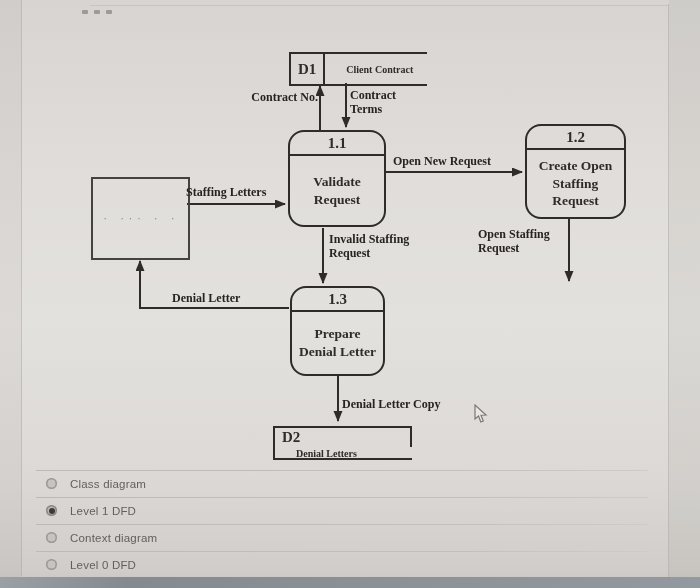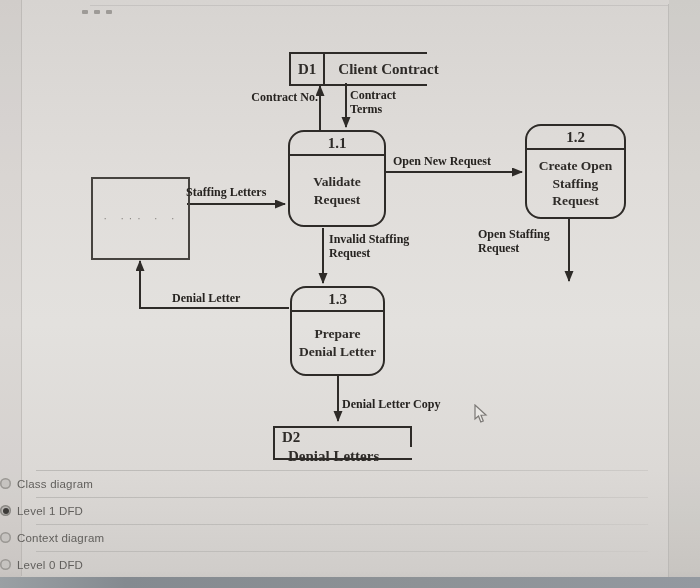--- a/index.html
+++ b/index.html
@@ -34,34 +34,34 @@
     display:flex; flex-direction:column; background:transparent; }
   .process-header { border-bottom:2px solid #2e2b28; text-align:center; font-weight:bold;
     font-size:15px; padding:3px 0 2px; }
   .process-body { flex:1; display:flex; align-items:center; justify-content:center;
     text-align:center; font-size:13.5px; font-weight:bold; white-space:pre-line; line-height:1.3; }
 
   .store { position:absolute; display:flex; align-items:stretch;
     border-top:2px solid #2e2b28; border-bottom:2px solid #2e2b28; border-left:2px solid #2e2b28; }
   .store-id { display:flex; align-items:center; padding:1px 7px; border-right:2px solid #2e2b28;
     font-weight:bold; font-size:15px; }
-  .store-name { display:flex; align-items:center; padding:1px 13px; font-size:15px;
+  .store-name { display:flex; align-items:center; padding:1px 21px; font-size:10px;
     font-weight:bold; white-space:nowrap; }
 
   .entity { position:absolute; left:55px; top:177px; width:95px; height:79px;
     border:2px solid #46433f; display:flex; align-items:center; justify-content:center; }
   .entity-faint { font-size:9px; letter-spacing:3px; color:#8e8b87; font-family:"DejaVu Sans Mono",monospace; }
 
   .cursor { position:absolute; left:437px; top:404px; }
 
   
   .options { position:absolute; left:0; top:470px; width:700px;
     font-family:"Liberation Sans","DejaVu Sans",sans-serif; }
-  .opt-row { position:relative; height:27px; display:flex; align-items:center; gap:6px;
-    cursor:pointer; }
+  .opt-row { position:relative; height:27px; display:flex; align-items:center; gap:13px;
+    padding-left:46px; cursor:pointer; }
   .opt-row::before { content:""; position:absolute; left:36px; top:0; width:612px; height:1px;
     background:linear-gradient(90deg, #bcbab7 0%, #c3c1be 70%, #cecbc8 100%); }
   .radio { width:11px; height:11px; border-radius:50%; background:#c6c3c0;
     box-shadow: inset 0 0 0 1.5px #9b9894; position:relative; flex:0 0 auto; }
   .opt-row[data-selected="true"] .radio { background:#b9b6b3; box-shadow: inset 0 0 0 1.5px #8a8783; }
   .opt-row[data-selected="true"] .radio::after { content:""; position:absolute; left:2.5px; top:2.5px;
     width:6px; height:6px; border-radius:50%; background:#3c3a38; }
   .opt-label { font-size:11.5px; color:#615f5c; letter-spacing:.2px; }
 </style>
 </head>

